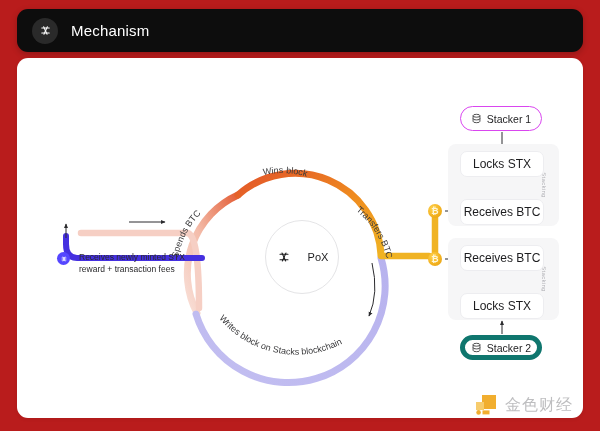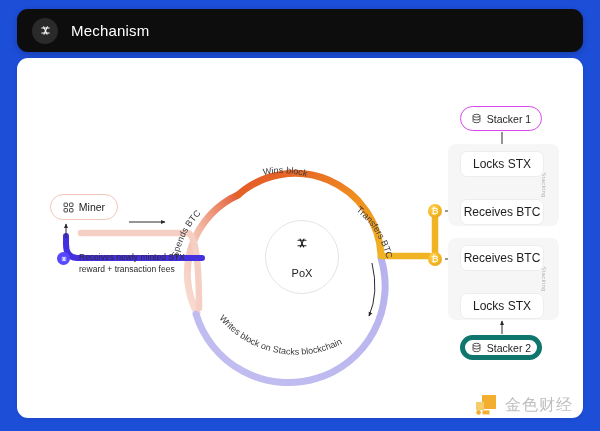--- a/index.html
+++ b/index.html
@@ -10,21 +10,21 @@
   body {
     width: 600px;
     height: 431px;
     overflow: hidden;
     font-family: "Liberation Sans", sans-serif;
     position: relative;
   }
   #page {
     position: absolute;
     inset: 0;
-    background: #1d4ed8;
+    background: #b91c1c;
   }
 
   
   #header-bar {
     position: absolute;
     left: 17px;
     top: 9px;
     width: 566px;
     height: 43px;
     background: #0d0d0d;
@@ -158,21 +158,21 @@
   
   #pox-center {
     position: absolute;
     left: 248px;
     top: 162px;
     width: 72px;
     height: 72px;
     border-radius: 50%;
     border: 1px solid #e4e4e6;
     display: flex;
-    flex-direction: column;
+    flex-direction: row;
     align-items: center;
     justify-content: center;
     gap: 16px;
   }
   #pox-label {
     font-size: 11px;
     color: #1d1d1f;
   }
 
   
@@ -327,31 +327,20 @@
           <g stroke="#1d1d1f" stroke-width="1.6" stroke-linecap="round">
             <line x1="6" y1="8" x2="18" y2="8"></line>
             <line x1="6" y1="16" x2="18" y2="16"></line>
             <line x1="9" y1="6" x2="14.5" y2="18"></line>
             <line x1="15" y1="6" x2="9.5" y2="18"></line>
           </g>
         </svg>
         <div id="pox-label">PoX</div>
       </div>
 
-      <div class="pill" id="node-miner">
-        <svg width="11" height="11" viewBox="0 0 16 16">
-          <g fill="none" stroke="#1d1d1f" stroke-width="1.2">
-            <rect x="1.5" y="1.5" width="5" height="5" rx="1"></rect>
-            <rect x="9.5" y="1.5" width="5" height="5" rx="1"></rect>
-            <rect x="1.5" y="9.5" width="5" height="5" rx="1"></rect>
-            <rect x="9.5" y="9.5" width="5" height="5" rx="1"></rect>
-          </g>
-        </svg>
-        <span>Miner</span>
-      </div>
 
       <div id="reward-badge">
         <svg width="8" height="8" viewBox="0 0 24 24">
           <g stroke="#ffffff" stroke-width="2.4" stroke-linecap="round">
             <line x1="6" y1="9" x2="18" y2="9"></line>
             <line x1="6" y1="15" x2="18" y2="15"></line>
             <line x1="9" y1="6" x2="15" y2="18"></line>
             <line x1="15" y1="6" x2="9" y2="18"></line>
           </g>
         </svg>

